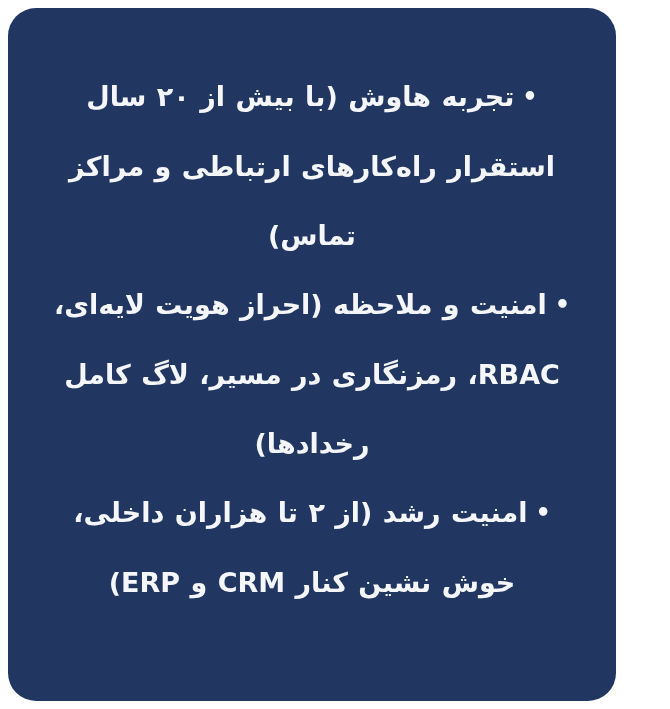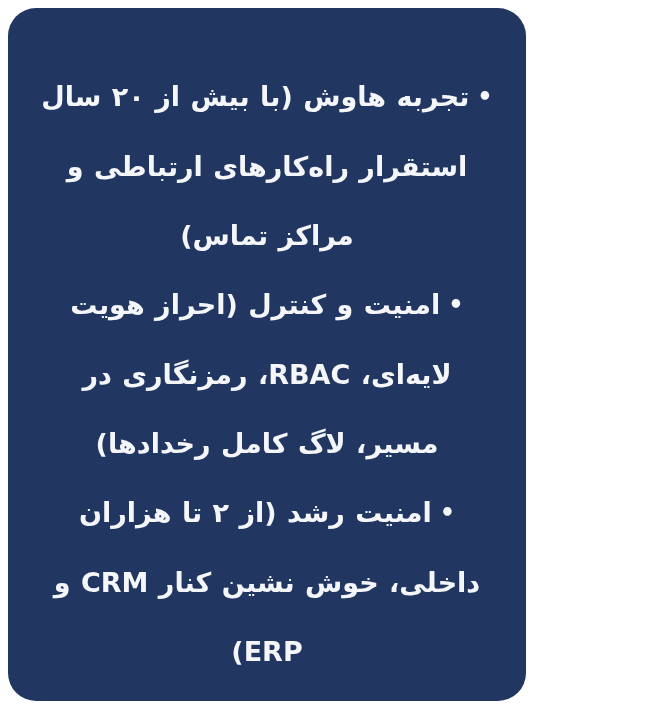--- a/index.html
+++ b/index.html
@@ -12,21 +12,21 @@
     position: relative;
     width: 670px;
     height: 709px;
     background: #ffffff;
     overflow: hidden;
   }
   .card {
     position: absolute;
     left: 8px;
     top: 8px;
-    width: 518px;
+    width: 608px;
     height: 693px;
     border-radius: 28px;
     box-sizing: border-box;
     padding: 40px 30px 40px 30px;
     display: flex;
     align-items: flex-start;
     justify-content: center;
   }
   .list {
     list-style: none;
@@ -62,21 +62,21 @@
 <div class="stage">
   <div class="card" style="background: rgb(33, 54, 97); color: rgb(244, 246, 249);">
     <ul class="list">
 
       <li class="item">
         <span class="bullet">•</span><span class="lead">تجربه هاوش</span><span class="rest"> (با بیش از ۲۰ سال استقرار راه‌کارهای ارتباطی و مراکز تماس)</span>
       </li>
 
 
       <li class="item">
-        <span class="bullet">•</span><span class="lead">امنیت و کنترل</span><span class="rest"> (احراز هویت لایه‌ای، RBAC، رمزنگاری در مسیر، لاگ کامل رخدادها)</span>
+        <span class="bullet">•</span><span class="lead">امنیت و ملاحظه</span><span class="rest"> (احراز هویت لایه‌ای، RBAC، رمزنگاری در مسیر، لاگ کامل رخدادها)</span>
       </li>
 
       <li class="item">
         <span class="bullet">•</span><span class="lead">امنیت رشد</span><span class="rest"> (از ۲ تا هزاران داخلی، خوش نشین کنار CRM و ERP)</span>
       </li>
 
     </ul>
   </div>
 </div>
 

